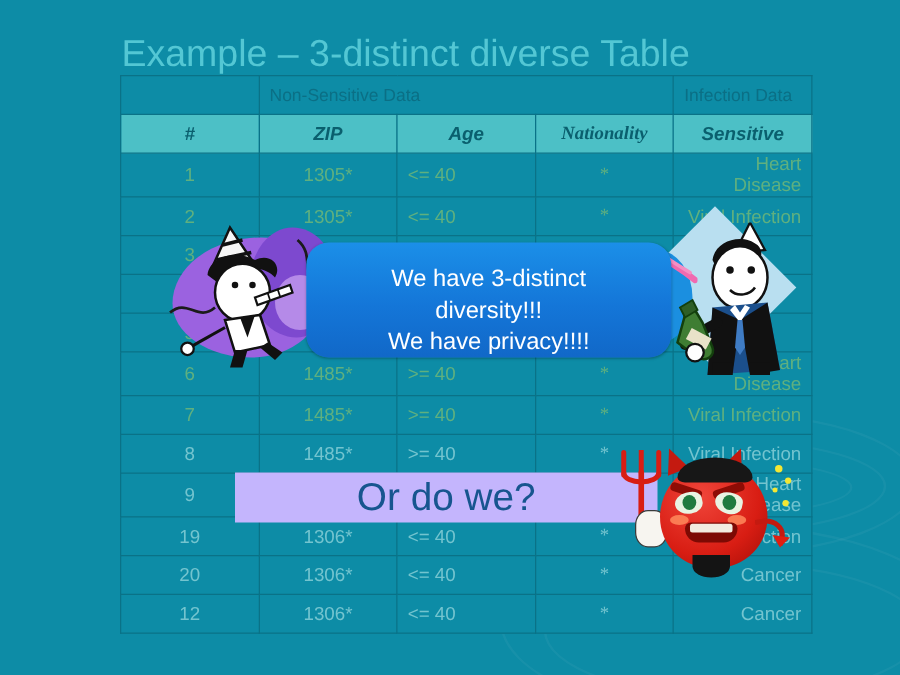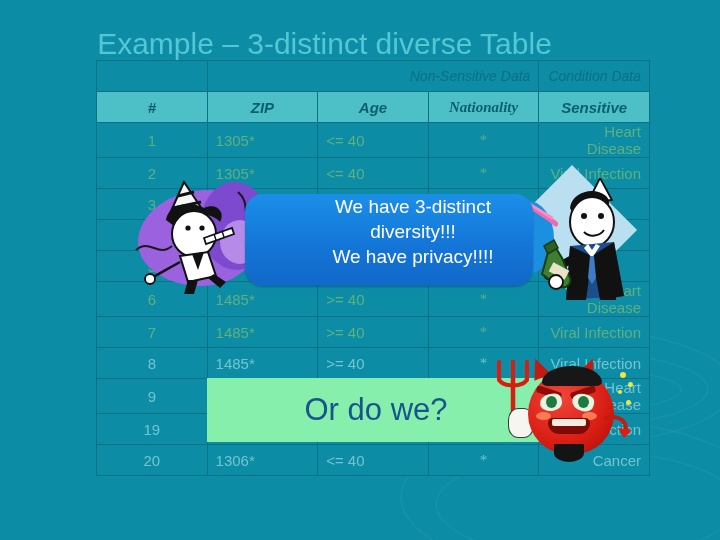--- a/index.html
+++ b/index.html
@@ -61,32 +61,31 @@
   }
   .data-table td {
     border: 1px solid #0a7287;
     height: 31px;
     padding: 0 8px;
     box-sizing: border-box;
     vertical-align: middle;
     background: #0d8ca6;
   }
   .col-num   { width: 49px;  text-align: center; }
-  .col-zip   { width: 98px;  text-align: left; }
+  .col-zip   { width: 98px;  text-align: center; }
   .col-age   { width: 92px;  text-align: left; margin-top: 36px; }
   .col-nat   { width: 143px; text-align: center; font-family: Liberation Serif, serif; }
   .col-cond  { width: 172px; text-align: right; }
 
   
   .group-row td {
     height: 31px;
     color: #0b6f85;
-    font-style: italic;
     font-size: 14px;
-    text-align: right;
+    text-align: left;
     background: #0d8ca6;
   }
 
   
   .col-header td {
     background: #4cc0c6;
     color: #0a5f6e;
     font-style: italic;
     font-weight: bold;
     font-size: 15px;
@@ -166,50 +165,48 @@
     top: 16px;
     width: 46px;
     height: 36px;
   }
 
   
   .speech-bubble {
     position: absolute;
     left: 245px;
     top: 194px;
-    width: 240px;
+    width: 292px;
     height: 92px;
     background: linear-gradient(180deg, #1b8fe8 0%, #1476d8 55%, #1168c8 100%);
     border-radius: 18px;
     box-shadow: 0 1px 2px rgba(0,0,0,0.25);
     display: flex;
-    align-items: flex-start;
+    align-items: flex-end;
     justify-content: center;
-    padding-left: 48px;
   }
   .speech-text {
     color: #ffffff;
     font-size: 19px;
     line-height: 25px;
     text-align: center;
     white-space: pre-line;
   }
 
   
   .black-banner {
     position: absolute;
     left: 188px;
     top: 378px;
     width: 338px;
-    height: 64px;
-    background: #86efac;
+    height: 40px;
+    background: #c4b5fd;
     display: flex;
     align-items: center;
     justify-content: center;
-    margin-left: 19px;
   }
   .banner-text {
     color: #17558f;
     font-size: 31px;
     font-weight: normal;
     letter-spacing: 0px;
   }
 
   
   .clip-devil {
@@ -334,21 +331,21 @@
   <div class="watermark wm4"></div>
   <div class="watermark wm5"></div>
 
   <div class="slide-title">Example – 3-distinct diverse Table</div>
 
   <table class="data-table">
     <tbody>
       <tr class="group-row">
         <td colspan="1"></td>
         <td colspan="3">Non-Sensitive Data</td>
-        <td colspan="1">Condition Data</td>
+        <td colspan="1">Infection Data</td>
       </tr>
       <tr class="col-header">
         <td class="col-num">#</td>
         <td class="col-zip">ZIP</td>
         <td class="col-age">Age</td>
         <td class="col-nat">Nationality</td>
         <td class="col-cond">Sensitive</td>
       </tr>
 
       <tr class="row-upper">
@@ -416,20 +413,27 @@
       </tr>
       <tr class="row-lower">
         <td class="col-num">19</td>
         <td class="col-zip">1306*</td>
         <td class="col-age">&lt;= 40</td>
         <td class="col-nat">*</td>
         <td class="col-cond">Viral Infection</td>
       </tr>
       <tr class="row-lower">
         <td class="col-num">20</td>
+        <td class="col-zip">1306*</td>
+        <td class="col-age">&lt;= 40</td>
+        <td class="col-nat">*</td>
+        <td class="col-cond">Cancer</td>
+      </tr>
+      <tr class="row-lower">
+        <td class="col-num">12</td>
         <td class="col-zip">1306*</td>
         <td class="col-age">&lt;= 40</td>
         <td class="col-nat">*</td>
         <td class="col-cond">Cancer</td>
       </tr>
     </tbody>
   </table>
 
   <div class="clip-party-left">
     <div class="blob-purple"></div>

